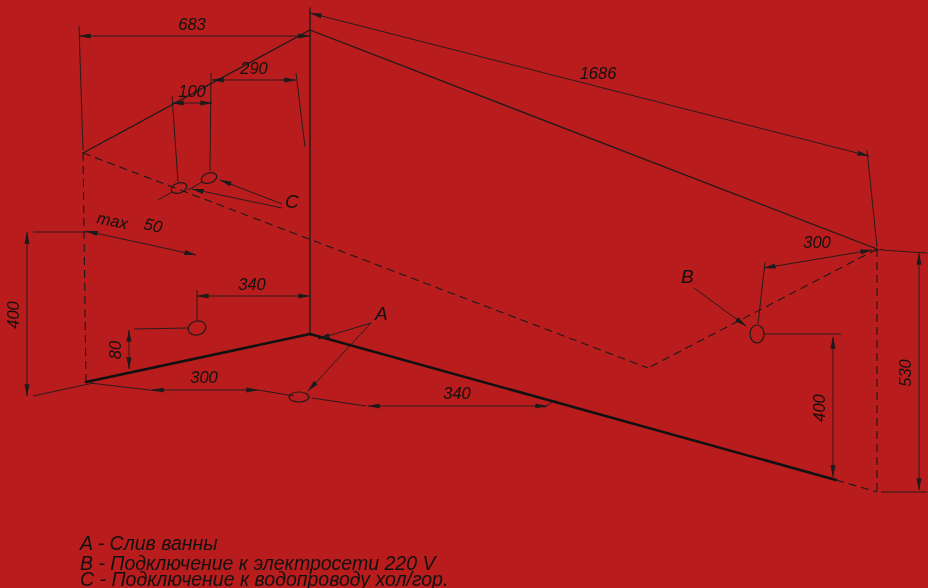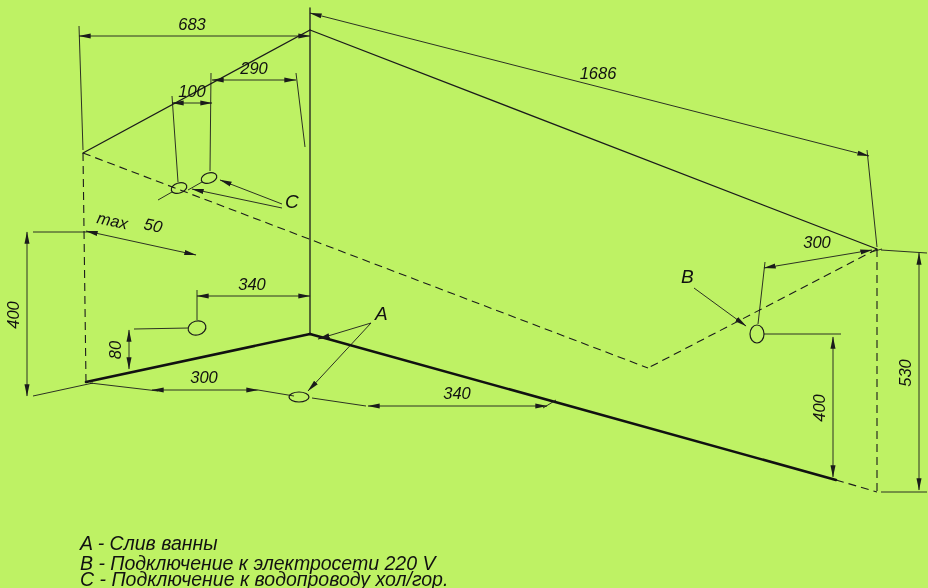--- a/index.html
+++ b/index.html
@@ -1,20 +1,20 @@
 <!DOCTYPE html>
 <html><head>
 <meta charset="utf-8">
 <style>
   html, body { margin: 0; padding: 0; background: #ffffff; }
   .canvas {
     position: relative;
     width: 928px;
     height: 588px;
-    background: #bef264;
+    background: #b91c1c;
     overflow: hidden;
   }
   svg { display: block; }
   .edge   { stroke: #1b1b1b; stroke-width: 1.3; fill: none; stroke-linecap: round; }
   .bold   { stroke: #111111; stroke-width: 2.6; fill: none; stroke-linecap: round; }
   .hid    { stroke: #1b1b1b; stroke-width: 1.1; fill: none; stroke-dasharray: 8 5; }
   .ext    { stroke: #1b1b1b; stroke-width: 0.9; fill: none; }
   .dim    { stroke: #1b1b1b; stroke-width: 0.9; fill: none; }
   .ldr    { stroke: #1b1b1b; stroke-width: 0.9; fill: none; }
   .port   { stroke: #1b1b1b; stroke-width: 1.2; fill: none; }

